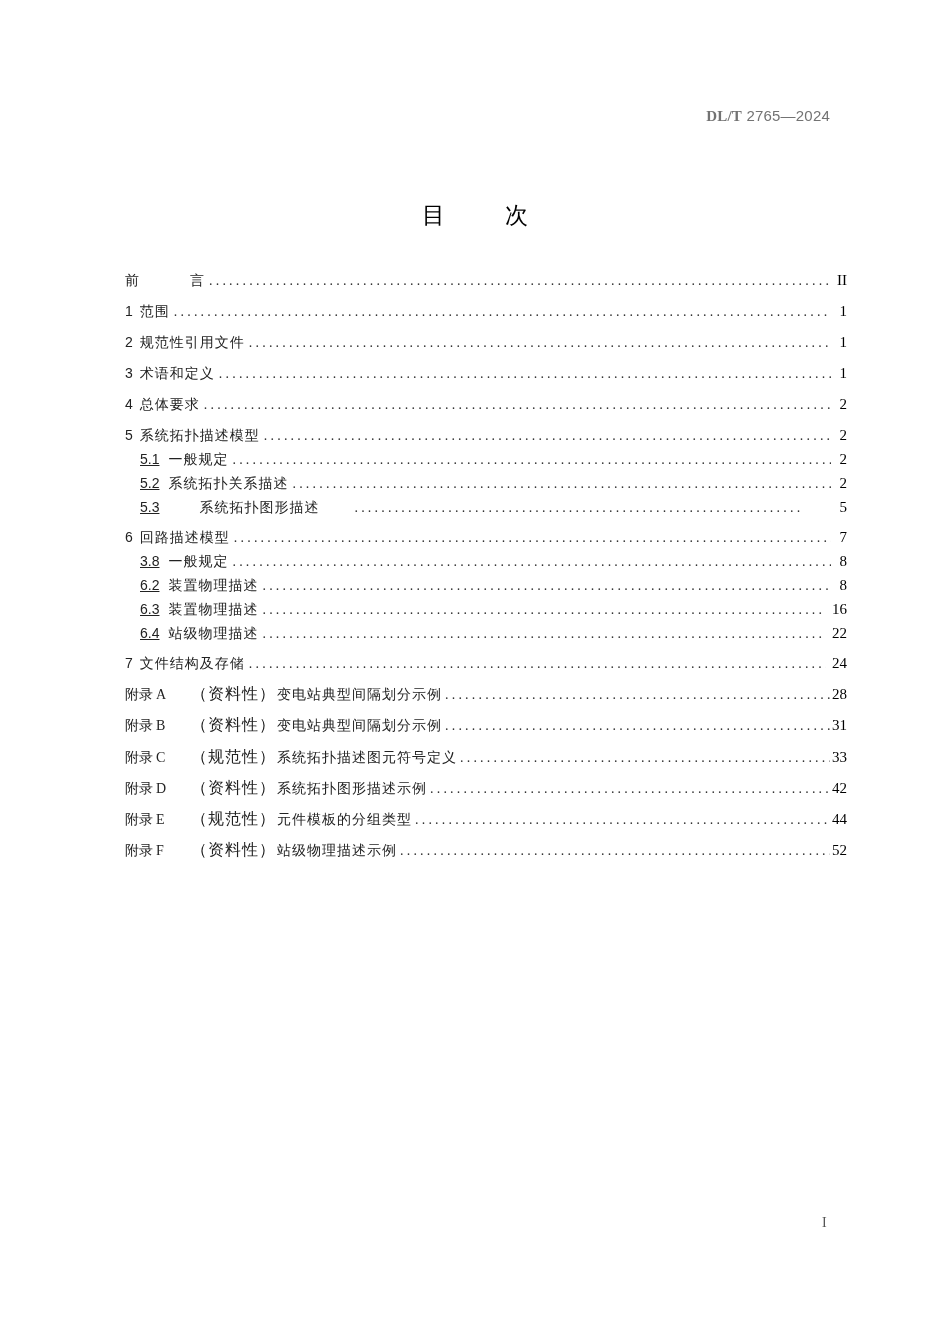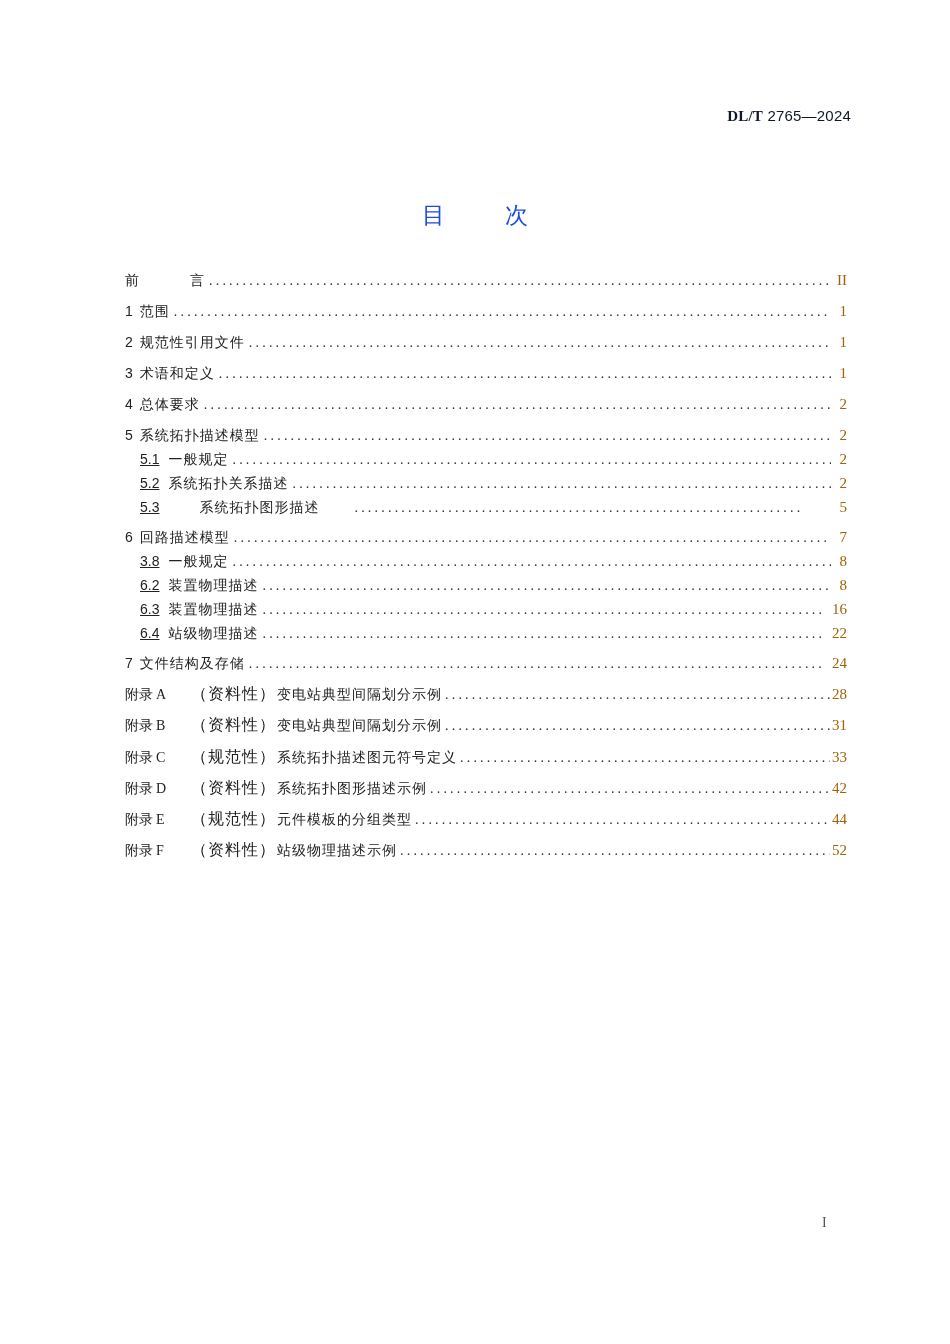--- a/index.html
+++ b/index.html
@@ -10,40 +10,40 @@
     body {
       width: 950px;
       height: 1344px;
       position: relative;
       overflow: hidden;
       color: #1a1a1a;
       font-family: "DejaVu Serif", "Liberation Serif", serif;
     }
     .header-code {
       position: absolute;
-      right: 99px;
+      right: 120px;
       top: 107px;
       font-family: "Liberation Sans", sans-serif;
       font-size: 15px;
-      color: #0f172a;
+      color: #737373;
       letter-spacing: 0.2px;
     }
     .header-code .bold {
       font-family: "Liberation Serif", serif;
       font-weight: bold;
     }
     .toc-title {
       position: absolute;
       left: 0;
       width: 950px;
       top: 200px;
       text-align: center;
       font-family: "DejaVu Sans", sans-serif;
       font-size: 23px;
-      color: #1d4ed8;
+      color: #000000;
     }
     .toc-title .ch1 { display: inline-block; margin-right: 60px; }
     .toc-title .ch2 { display: inline-block; }
 
     .toc {
       position: absolute;
       left: 125px;
       top: 268px;
       width: 722px;
     }
@@ -79,21 +79,21 @@
       font-family: "Liberation Serif", serif;
       font-size: 14px;
       letter-spacing: 3.2px;
     }
     .toc-row .leader::before {
       content: "......................................................................................................................................................................................................................";
     }
     .toc-row .page {
       font-family: "Liberation Serif", serif;
       font-size: 15px;
-      color: #a16207;
+      color: #000000;
       min-width: 10px;
       text-align: right;
     }
     .preface .label .c1 { display: inline-block; margin-right: 50px; }
     .app .prefix {
       font-family: "DejaVu Sans", sans-serif;
       font-size: 14px;
       width: 66px;
       display: inline-block;
     }

